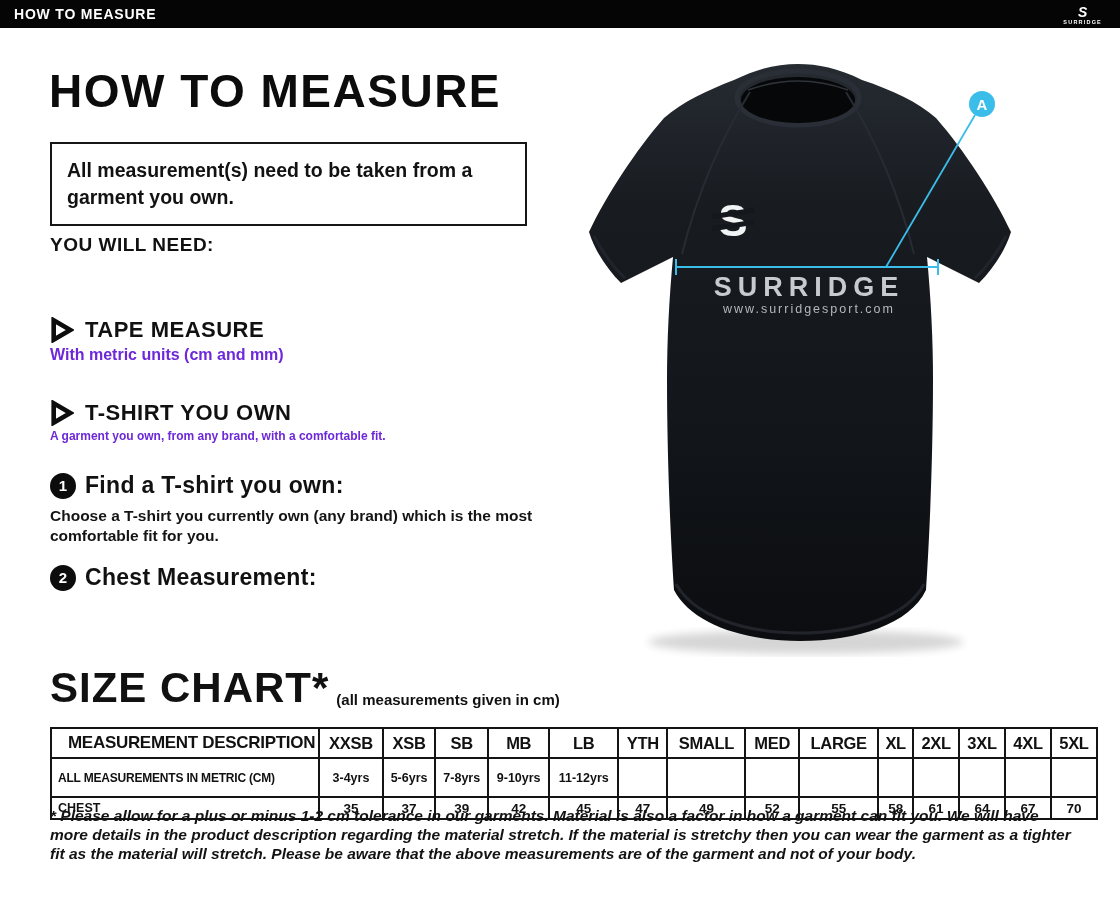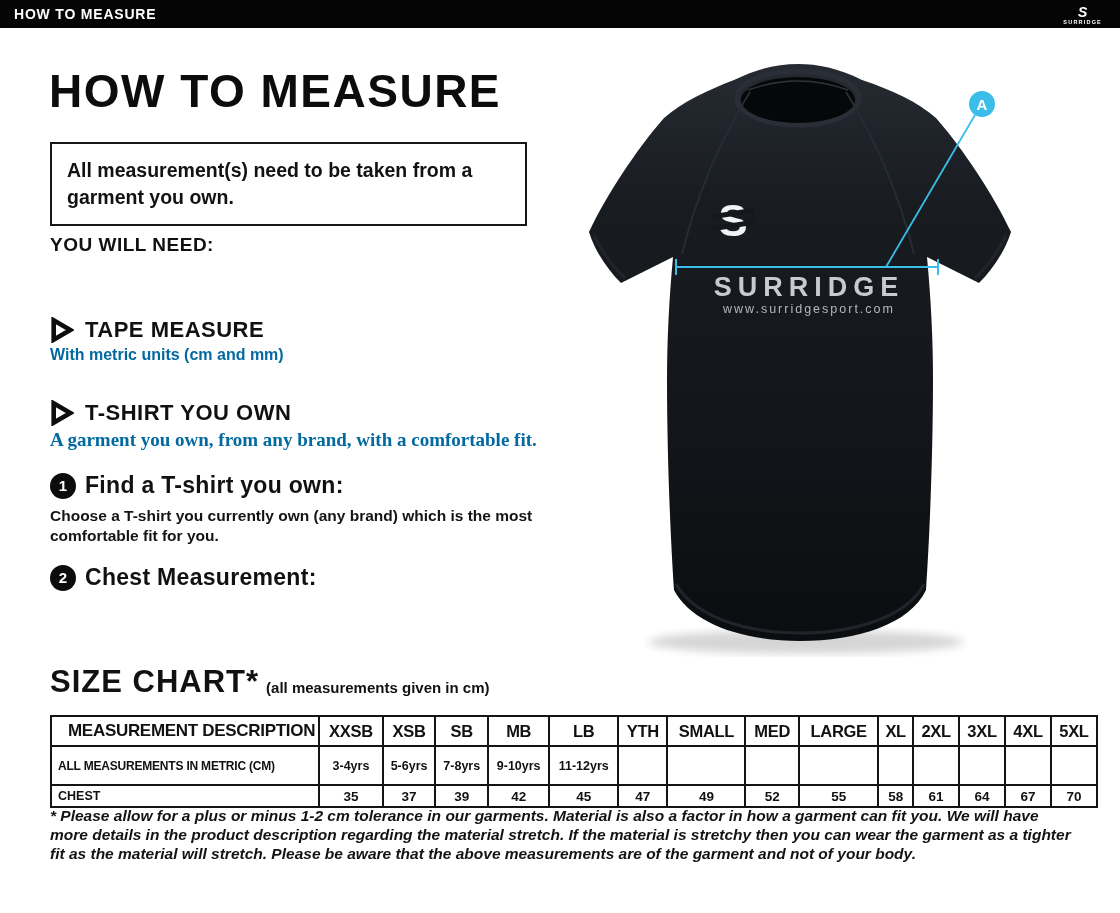--- a/index.html
+++ b/index.html
@@ -19,37 +19,37 @@
                   letter-spacing:1.5px; color:#0c0c0c; }
   .notice-box { position:absolute; left:50px; top:142px; width:477px; border:2px solid #161616;
                 padding:13px 15px; font-size:19.5px; font-weight:700; line-height:27px; color:#121212; }
   .need-heading { position:absolute; left:50px; top:234px; font-size:19px; font-weight:800; letter-spacing:.5px; }
 
   .need-item { position:absolute; left:50px; }
   .need-item.item-0 { top:317px; }
   .need-item.item-1 { top:400px; }
   .need-title-row { display:flex; align-items:center; gap:11px; }
   .need-title { font-size:22px; font-weight:800; letter-spacing:.5px; }
-  .need-desc  { margin-top:3px; font-weight:700; color:#0369a1; }
+  .need-desc  { margin-top:3px; font-weight:700; color:#6d28d9; }
   .item-0 .need-desc { font-size:16px; }
-  .item-1 .need-desc { font-size:19px;font-family:Liberation Serif, serif; }
+  .item-1 .need-desc { font-size:12px; }
 
   .step { position:absolute; left:50px; width:520px; }
   .step.step-0 { top:472px; }
   .step.step-1 { top:564px; }
   .step-head { display:flex; align-items:center; gap:9px; }
   .step-badge { width:26px; height:26px; border-radius:50%; background:#0c0c0c; color:#fff;
                 font-size:15px; font-weight:800; display:flex; align-items:center; justify-content:center; }
   .step-title { font-size:23px; font-weight:800; letter-spacing:.3px; }
   .step-desc { margin-top:7px; font-size:15.5px; font-weight:700; line-height:20px; color:#141414; }
 
   
   .size-chart { position:absolute; left:50px; top:664px; width:1048px; }
   .chart-head-row { display:flex; align-items:flex-end; }
-  .chart-heading { font-size:31px; font-weight:800; letter-spacing:1px; }
+  .chart-heading { font-size:42px; font-weight:800; letter-spacing:1px; }
   .chart-subheading { font-size:15px; font-weight:700; margin-left:7px; padding-bottom:4px; }
   table.size-table { width:1048px; margin-top:15px; border-collapse:collapse; table-layout:auto; }
   .size-table th, .size-table td { border:2px solid #141414; text-align:center; white-space:nowrap; }
   .size-table thead th { font-size:16.5px; font-weight:800; letter-spacing:-.3px; padding:4px 3px; height:30px; }
   .size-table thead th.desc-col { text-align:left; padding-left:16px; width:228px; font-size:17px; }
   .size-table tr.metric-row td { font-size:12.5px; font-weight:700; height:39px; padding:1px 2px; }
   .size-table tr.metric-row td.row-label { text-align:left; padding-left:6px; font-size:12px; font-weight:800; letter-spacing:-.2px; }
   .size-table tr.chest-row td { font-size:13.5px; font-weight:700; height:22px; padding:1px 2px; }
   .size-table tr.chest-row td.row-label { text-align:left; padding-left:6px; font-size:12.5px; }
 

